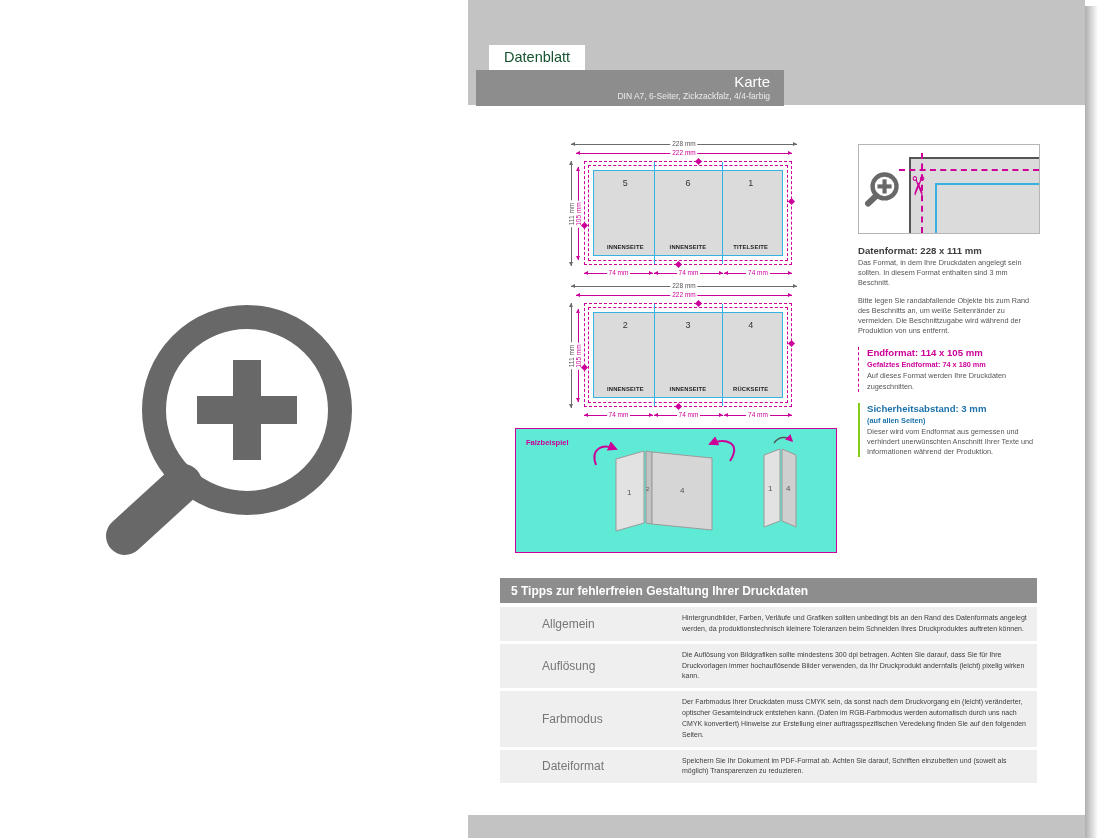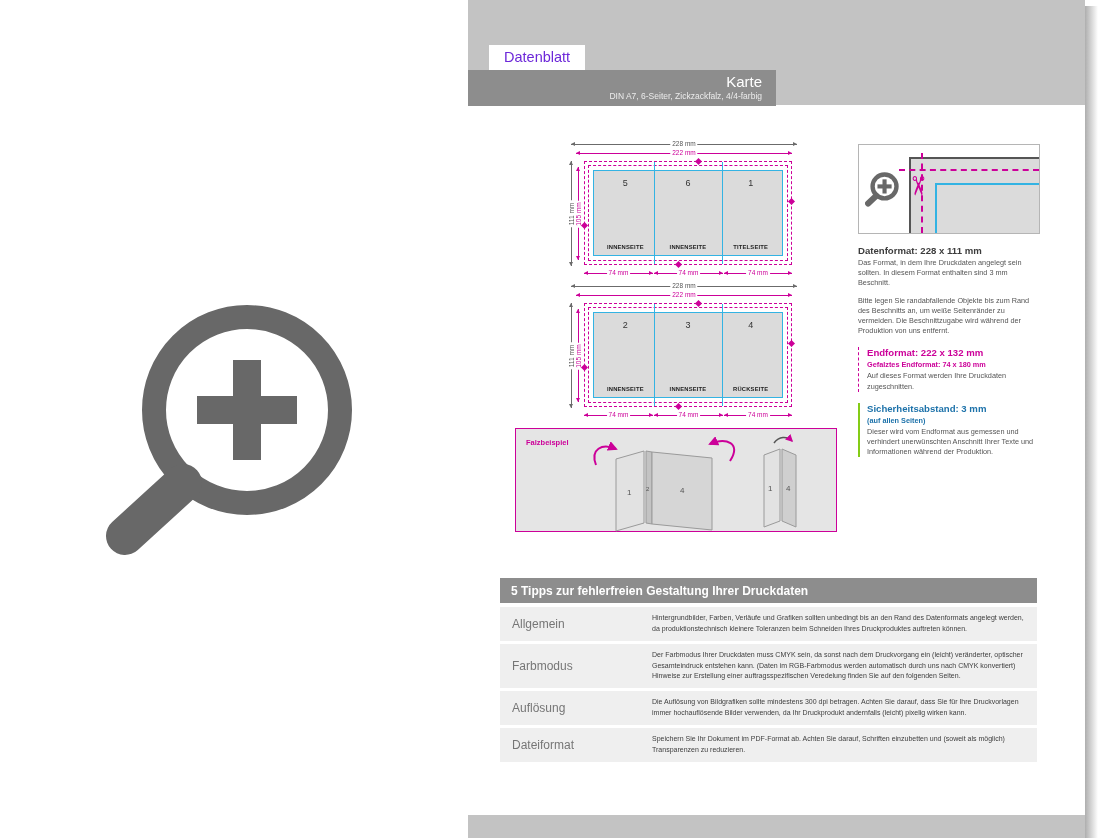--- a/index.html
+++ b/index.html
@@ -7,22 +7,22 @@
     font-family:"Liberation Sans", sans-serif; }
 
   
   .page { position:absolute; left:468px; top:0; width:617px; height:838px; background:#fff; }
   .banner-top { position:absolute; left:0; top:0; right:0; height:105px; background:#c3c3c3; }
   .banner-bottom { position:absolute; left:0; top:815px; right:0; height:23px; background:#c3c3c3; }
   .page-shadow { position:absolute; left:1085px; top:6px; width:13px; height:832px;
     background:linear-gradient(to right,#aeaeae,rgba(255,255,255,0)); }
 
   .tab { position:absolute; left:21px; top:45px; height:25px; background:#ffffff;
-    color:#6d28d9; font-size:14.5px; line-height:25px; padding:0 15px; }
-  .titlebar { position:absolute; left:0; top:70px; width:308px; height:36px; background:#8d8d8d;
+    color:#14532d; font-size:14.5px; line-height:25px; padding:0 15px; }
+  .titlebar { position:absolute; left:8px; top:70px; width:308px; height:36px; background:#8d8d8d;
     color:#fff; text-align:right; padding:3px 14px 8px 0; }
   .titlebar .t1 { font-size:15px; line-height:17px; }
   .titlebar .t2 { font-size:8.5px; color:#ececec; line-height:12px; }
 
   
   .diagram { position:absolute; left:100px; width:232px; height:142px; }
   .hdim { position:absolute; height:1px; background:currentColor; color:#6b6b6b; }
   .hdim.mag, .vdim.mag { color:#cc0099; }
   .hdim::before { content:""; position:absolute; left:0; top:-2px;
     border:2.5px solid transparent; border-left:0; border-right:4px solid currentColor; }
@@ -44,22 +44,22 @@
   .safe { position:absolute; left:8px; top:8px; right:8px; bottom:8px;
     background:#dbdbdb; border:1px solid #33b3e3; display:flex; }
   .panel { flex:1; position:relative; }
   .pnum { text-align:center; margin-top:7px; font-size:9px; color:#333; }
   .plabel { position:absolute; bottom:5px; width:100%; text-align:center;
     font-size:5.8px; font-weight:bold; color:#222; letter-spacing:0.2px; }
   .foldline { position:absolute; top:0; bottom:0; width:1px; background:#33b3e3; }
   .mark { position:absolute; width:5px; height:5px; background:#cc0099; transform:rotate(45deg); }
 
   
-  .foldbox { position:absolute; left:47px; top:428px; width:322px; height:104px;
-    border:1px solid #cc0099; background:#e5e5e5; }
+  .foldbox { position:absolute; left:47px; top:428px; width:322px; height:125px;
+    border:1px solid #cc0099; background:#5eead4; }
   .foldbox .flabel { position:absolute; left:10px; top:9px; color:#cc0099;
     font-size:7.5px; font-weight:bold; }
 
   
   .info { position:absolute; left:390px; top:144px; width:182px; }
   .detailbox { position:relative; width:182px; height:90px; border:1px solid #b5b5b5;
     background:#fff; overflow:hidden; }
   .d-sheet { position:absolute; left:50px; top:12px; right:-2px; bottom:-2px;
     background:#dbdbdb; border-top:2px solid #555; border-left:2px solid #555; }
   .d-bleed-h { position:absolute; left:40px; top:24px; right:0; border-top:2px dashed #cc0099; }
@@ -77,21 +77,21 @@
   .sec.endformat-sec { border-left:1px dashed #cc0099; padding-left:8px; }
   .sec.endformat-sec h3, .sec.endformat-sec .sub { color:#cc0099; }
   .sec.safety-sec { border-left:2px solid #84cc16; padding-left:7px; }
   .sec.safety-sec h3, .sec.safety-sec .sub { color:#1d72aa; }
   .sec.fold-sec { border-left:2px solid #2da9e1; padding-left:7px; }
   .sec.fold-sec h3 { color:#2da9e1; }
 
   
   .tips { position:absolute; left:32px; top:578px; width:537px; }
   .tips-header { background:#8d8d8d; color:#fff; font-size:12px; padding:6px 11px 5px; margin-bottom:4px;font-weight:bold; }
-  .tip-row { display:flex; background:#efefef; margin-bottom:3px; }
+  .tip-row { display:flex; background:#efefef; margin-bottom:3px;padding-left:30px; }
   .tip-label { width:152px; padding:6px 12px; font-size:12px; color:#767676;
     display:flex; align-items:center; }
   .tip-text { flex:1; padding:6px 10px 6px 0; font-size:7px; color:#3d3d3d; line-height:1.55; }
 
   
   .bigzoom { position:absolute; left:95px; top:295px; }
 </style>
 </head>
 <body>
 
@@ -255,47 +255,47 @@
       </div>
     </div>
 
     <div class="sec">
       <h3>Datenformat: 228 x 111 mm</h3>
       <p>Das Format, in dem Ihre Druckdaten angelegt sein sollten. In diesem Format enthalten sind 3 mm Beschnitt.</p>
       <p>Bitte legen Sie randabfallende Objekte bis zum Rand des Beschnitts an, um weiße Seitenränder zu vermeiden. Die Beschnittzugabe wird während der Produktion von uns entfernt.</p>
     </div>
 
     <div class="sec endformat-sec">
-      <h3>Endformat: 222 x 132 mm</h3>
+      <h3>Endformat: 114 x 105 mm</h3>
       <div class="sub">Gefalztes Endformat: 74 x 180 mm</div>
       <p>Auf dieses Format werden Ihre Druckdaten zugeschnitten.</p>
     </div>
 
     <div class="sec safety-sec">
       <h3>Sicherheitsabstand: 3 mm</h3>
       <div class="sub">(auf allen Seiten)</div>
       <p>Dieser wird vom Endformat aus gemessen und verhindert unerwünschten Anschnitt Ihrer Texte und Informationen während der Produktion.</p>
     </div>
 
   </div>
 
   <div class="tips">
     <div class="tips-header">5 Tipps zur fehlerfreien Gestaltung Ihrer Druckdaten</div>
 
     <div class="tip-row">
       <div class="tip-label">Allgemein</div>
       <div class="tip-text">Hintergrundbilder, Farben, Verläufe und Grafiken sollten unbedingt bis an den Rand des Datenformats angelegt werden, da produktionstechnisch kleinere Toleranzen beim Schneiden Ihres Druckproduktes auftreten können.</div>
     </div>
     <div class="tip-row">
+      <div class="tip-label">Auflösung</div>
+      <div class="tip-text">Die Auflösung von Bildgrafiken sollte mindestens 300 dpi betragen. Achten Sie darauf, dass Sie für Ihre Druckvorlagen immer hochauflösende Bilder verwenden, da Ihr Druckprodukt andernfalls (leicht) pixelig wirken kann.</div>
+    </div>
+    <div class="tip-row">
       <div class="tip-label">Farbmodus</div>
       <div class="tip-text">Der Farbmodus Ihrer Druckdaten muss CMYK sein, da sonst nach dem Druckvorgang ein (leicht) veränderter, optischer Gesamteindruck entstehen kann. (Daten im RGB-Farbmodus werden automatisch durch uns nach CMYK konvertiert) Hinweise zur Erstellung einer auftragsspezifischen Veredelung finden Sie auf den folgenden Seiten.</div>
-    </div>
-    <div class="tip-row">
-      <div class="tip-label">Auflösung</div>
-      <div class="tip-text">Die Auflösung von Bildgrafiken sollte mindestens 300 dpi betragen. Achten Sie darauf, dass Sie für Ihre Druckvorlagen immer hochauflösende Bilder verwenden, da Ihr Druckprodukt andernfalls (leicht) pixelig wirken kann.</div>
     </div>
     <div class="tip-row">
       <div class="tip-label">Dateiformat</div>
       <div class="tip-text">Speichern Sie Ihr Dokument im PDF-Format ab. Achten Sie darauf, Schriften einzubetten und (soweit als möglich) Transparenzen zu reduzieren.</div>
     </div>
   </div>
 </div>
 
 <div class="page-shadow"></div>
 

